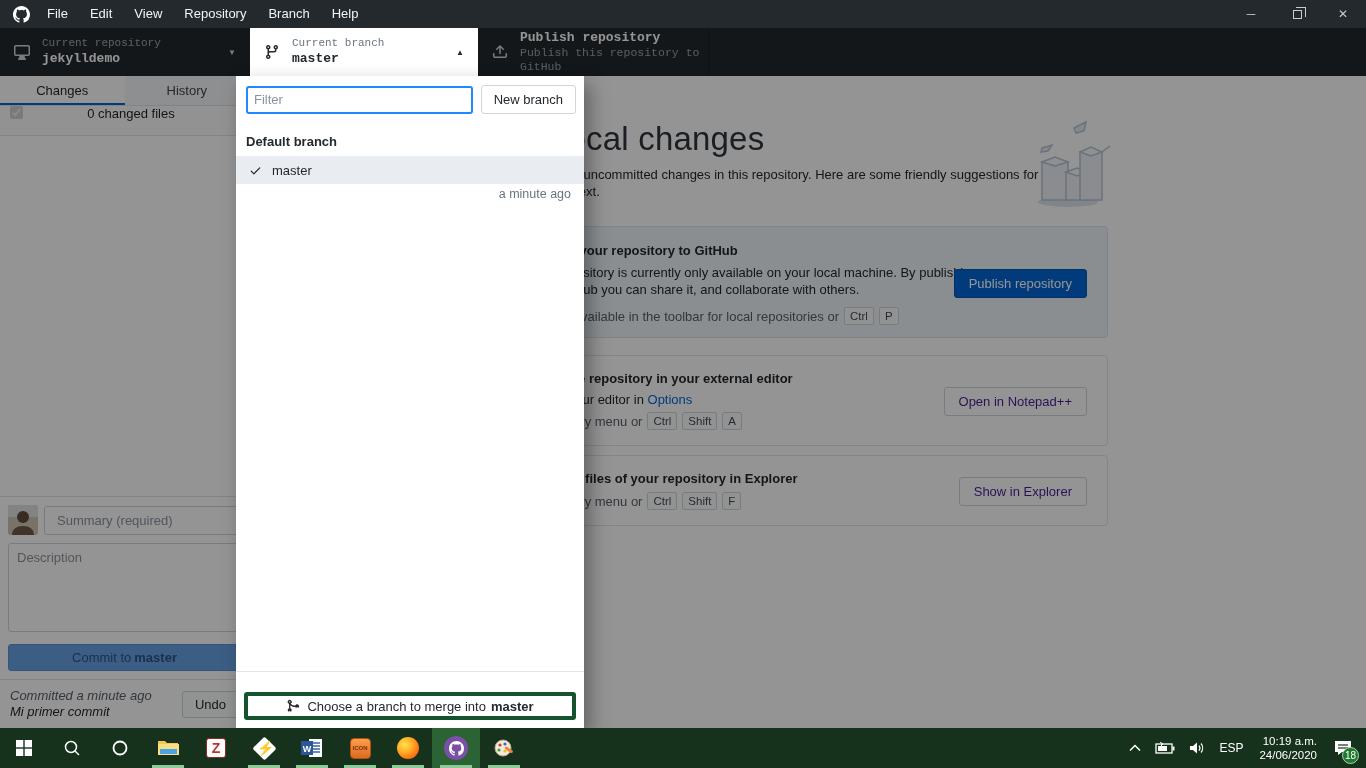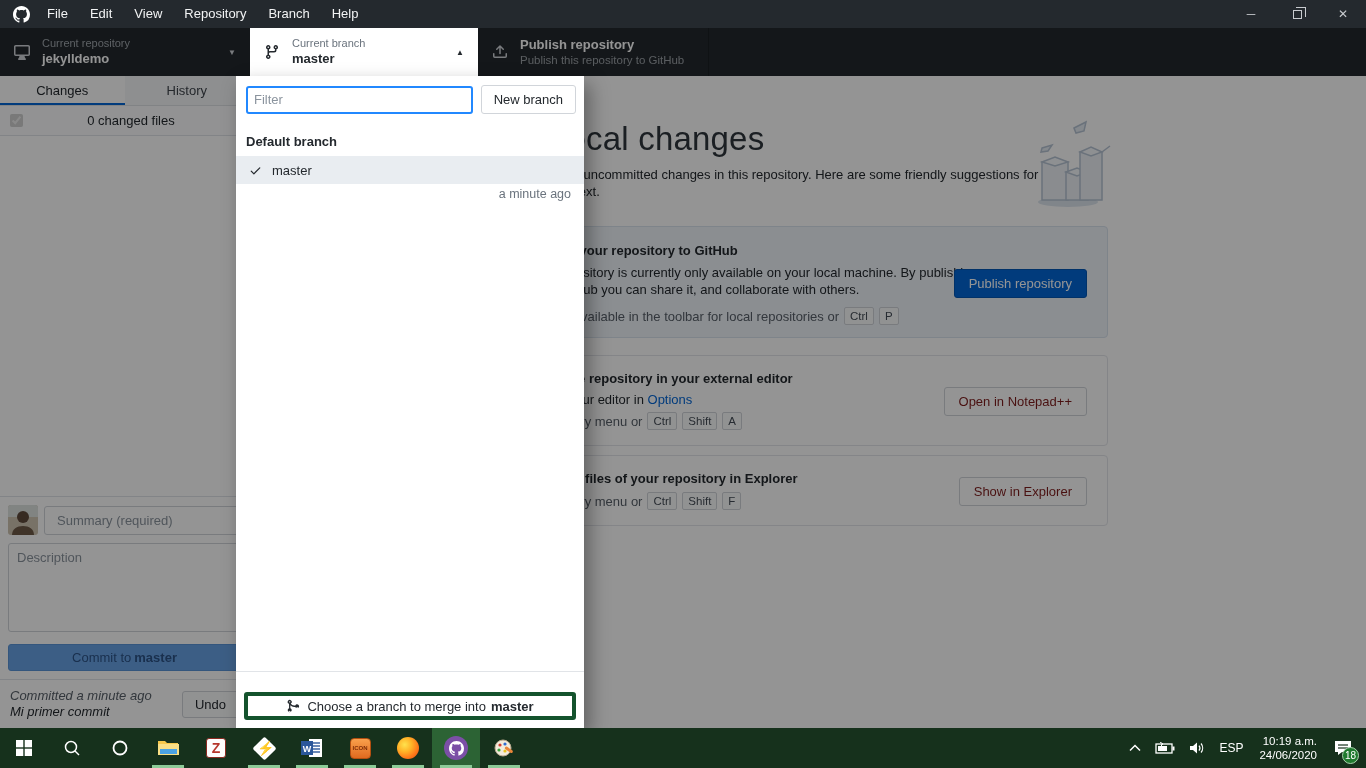--- a/index.html
+++ b/index.html
@@ -13,36 +13,36 @@
   .win-controls { position:absolute; right:0; top:0; display:flex; height:28px; }
   .win-btn { width:46px; height:28px; display:flex; align-items:center; justify-content:center; color:#c8cbcf; font-size:12px; }
   .restore-glyph { width:9px; height:9px; border:1px solid #c8cbcf; position:relative; background:transparent; }
   .restore-glyph::before { content:''; position:absolute; left:2px; top:-4px; width:9px; height:9px; border-top:1px solid #c8cbcf; border-right:1px solid #c8cbcf; }
 
   
   .toolbar { position:absolute; left:0; top:28px; width:1366px; height:48px; background:#24292e; z-index:5; }
   .tb-section { position:absolute; top:0; height:48px; display:flex; align-items:center; color:#fff; }
   .tb-sep { position:absolute; top:0; height:48px; width:1px; background:#1b1f23; }
   .tb-icon16 { flex:0 0 16px; margin:0 12px 0 14px; display:flex; }
-  .tb-texts { display:flex; flex-direction:column; line-height:1.25; }
+  .tb-texts { display:flex; flex-direction:column; line-height:1.25;font-family:Liberation Mono, monospace; }
   .tb-label { font-size:11px; color:#a0a7ad; }
   .tb-value { font-size:13px; font-weight:bold; color:#fff; }
   .tb-chev { margin-left:auto; margin-right:14px; font-size:8px; color:#d1d5da; }
   .tb-repo { left:0; width:250px; }
   .tb-publish { left:478px; width:230px; }
   .tb-publish .tb-title { font-size:13px; font-weight:bold; color:#fff; }
   .tb-publish .tb-sub { font-size:11.5px; color:#9ba1a6; }
 
   
   .sidebar { position:absolute; left:0; top:76px; width:250px; height:652px; background:#fff; border-right:1px solid #d6d9dc; display:flex; flex-direction:column; z-index:5; }
   .tabs { height:30px; display:flex; border-bottom:1px solid #dfe2e5; }
   .tab { flex:1; display:flex; align-items:center; justify-content:center; font-size:13px; color:#24292e; position:relative; background:#fff; cursor:pointer; }
   .tab.inactive { color:#40464d; background:#f4f6f8; }
   .tab.active::after { content:''; position:absolute; left:0; right:0; bottom:0; height:2px; background:#0366d6; }
-  .changed-row { height:30px; display:flex; align-items:center; padding:0 10px; border-bottom:1px solid #e1e4e8; background:#fbfcfd; }
+  .changed-row { height:30px; display:flex; align-items:flex-start; padding:0 10px; border-bottom:1px solid #e1e4e8; background:#fbfcfd; }
   .changed-row input { width:13px; height:13px; }
   .changed-label { flex:1; text-align:center; font-size:13px; color:#24292e; }
   .sidebar-spacer { flex:1; background:#fff; }
   .commit-form { border-top:1px solid #e1e4e8; padding:8px; background:#fff; }
   .summary-row { display:flex; align-items:center; gap:6px; }
   .avatar { width:30px; height:30px; border-radius:3px; overflow:hidden; flex:0 0 30px; }
   .summary-input { flex:1; height:29px; border:1px solid #d1d5da; border-radius:3px; padding:0 12px; font-size:13px; font-family:inherit; color:#24292e; background:#fff; }
   .summary-input::placeholder, .desc-textarea::placeholder, .filter-input::placeholder { color:#8b949e; }
   .desc-textarea { width:100%; height:89px; margin-top:8px; border:1px solid #d1d5da; border-radius:3px; padding:6px 8px; font-size:13px; font-family:inherit; resize:none; color:#24292e; background:#fff; }
   .commit-btn { width:100%; height:27px; margin-top:8px; background:#68a3e6; border:1px solid #5b95d8; border-radius:3px; font-size:13px; color:#2d5387; font-family:inherit; cursor:default; }
@@ -63,21 +63,21 @@
   .panel-2 { top:279px; height:91px; border:1px solid #e3e6ea; }
   .panel-3 { top:379px; height:71px; border:1px solid #e3e6ea; }
   .panel-body { padding:16px 20px; position:relative; height:100%; }
   .panel-title { font-size:13px; font-weight:bold; color:#24292e; margin-bottom:6px; }
   .panel-desc { font-size:13px; color:#24292e; line-height:17px; }
   .hint-row { display:flex; align-items:center; gap:5px; font-size:13px; color:#586069; margin-top:9px; }
   .hint-row.tight { margin-top:5px; }
   .kbd { display:inline-block; border:1px solid #d1d5da; border-radius:2px; background:#fafbfc; color:#444d56; font-size:11.5px; line-height:16px; padding:0 5px; }
   .link { color:#0366d6; cursor:pointer; }
   .sel-line { font-size:13px; color:#24292e; margin-bottom:2px; }
-  .btn { border:1px solid #d1d5da; background:#fff; border-radius:3px; height:29px; padding:0 14px; font-size:13px; color:#7f1d1d; font-family:inherit; }
+  .btn { border:1px solid #d1d5da; background:#fff; border-radius:3px; height:29px; padding:0 14px; font-size:13px; color:#4c1d95; font-family:inherit; }
   .btn-primary { background:#0366d6; border:1px solid #0356b6; color:#fff; }
   .panel-btn { position:absolute; right:20px; }
   .panel-1 .panel-btn { top:42px; }
   .panel-2 .panel-btn { top:31px; }
   .panel-3 .panel-btn { top:21px; }
 
   
   .dim-overlay { position:absolute; left:0; top:28px; width:1366px; height:700px; background:rgba(0,0,0,0.42); z-index:20; }
 
   

